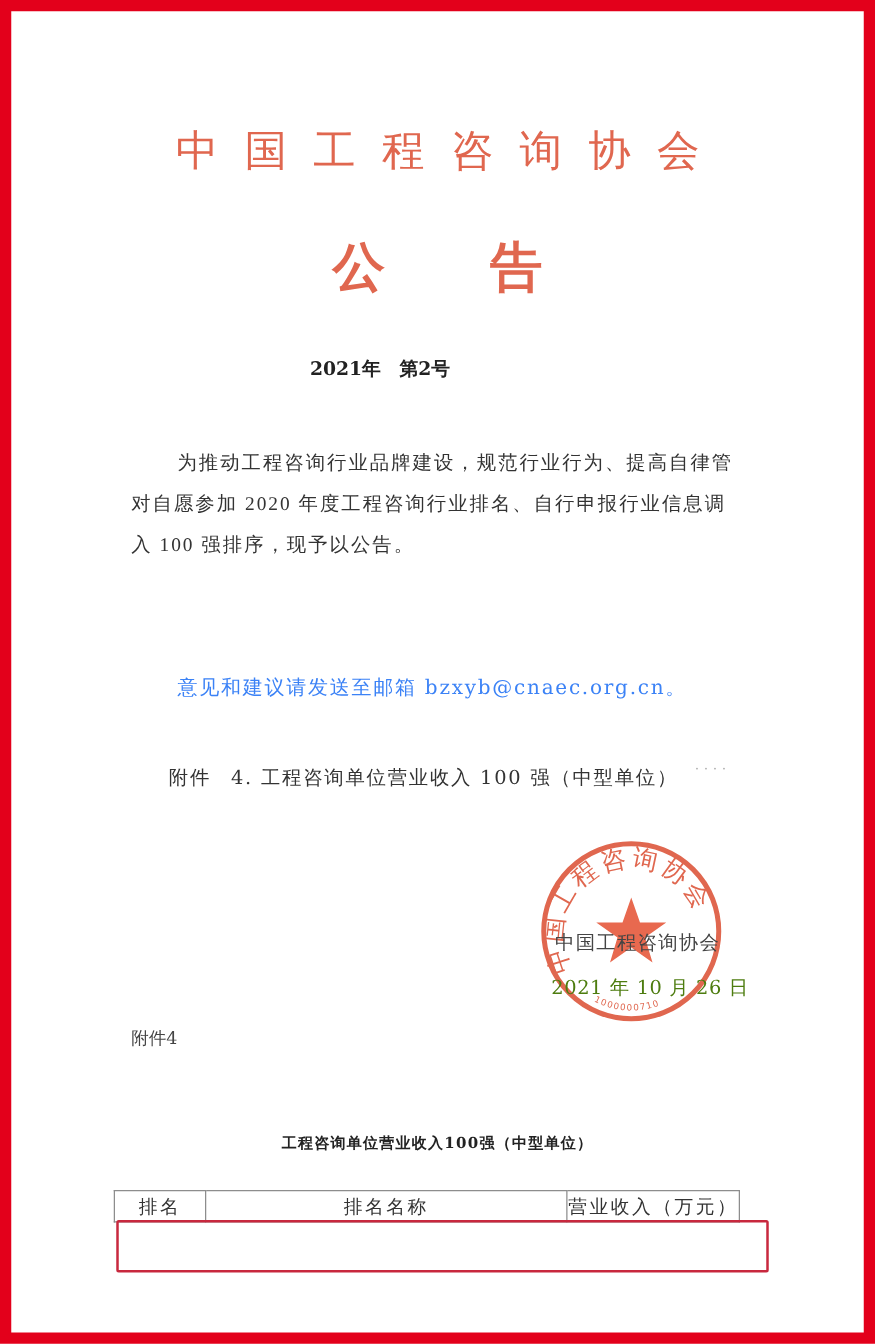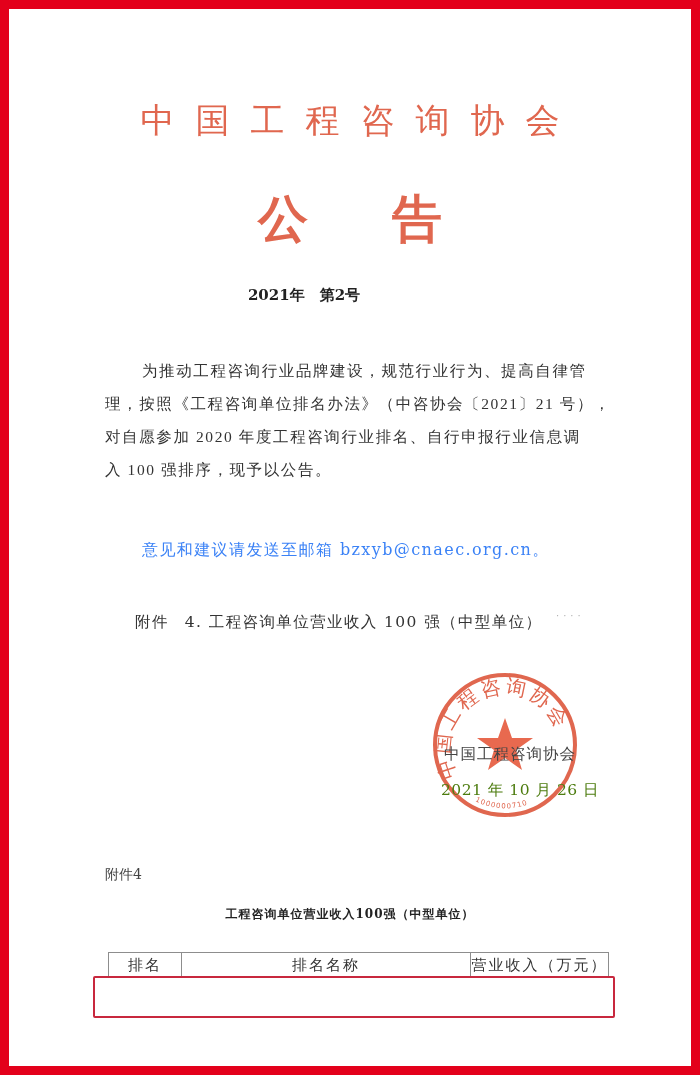--- a/index.html
+++ b/index.html
@@ -18,21 +18,21 @@
     }
     .abs { position: absolute; white-space: nowrap; }
     .org-title {
       left: 0; width: 700px; top: 98px; text-align: center;
       font-size: 34px; color: #e0674f; letter-spacing: 21px;
       padding-left: 21px; box-sizing: border-box;
       font-family: "DejaVu Serif", "Liberation Serif", serif;
     }
     .notice-title {
       left: 0; width: 700px; top: 186px; text-align: center;
-      font-size: 50px; color: #e0674f; letter-spacing: 84px;
+      font-size: 42px; color: #e0674f; letter-spacing: 84px;
       padding-left: 84px; box-sizing: border-box; font-weight: bold;
     }
     .doc-no {
       left: 0; width: 608px; top: 286px; text-align: center;
       font-size: 15px; font-weight: bold; color: #222;
       word-spacing: 6px;
     }
     .para {
       left: 105px; width: 480px;
       font-size: 15.5px; line-height: 33px; color: #333;
@@ -47,27 +47,27 @@
     .annex { top: 612px; left: 135px; font-size: 15.5px; color: #333; letter-spacing: 1.4px; }
     .annex .gap { display: inline-block; width: 16px; }
     .annex-dots { top: 610px; left: 556px; font-size: 10px; color: #aaa; letter-spacing: 4px; }
 
     .seal {
       left: 430px; top: 670px; width: 150px; height: 150px;
     }
     .signer { top: 744px; left: 444px; font-size: 15.5px; color: #444; letter-spacing: 1px; }
     .sign-date { top: 780px; left: 441px; font-size: 15.5px; color: #4d7c0f; letter-spacing: 0.5px; }
 
-    .annex-label { top: 866px; left: 105px; font-size: 14px; color: #444; }
+    .annex-label { top: 822px; left: 105px; font-size: 14px; color: #444; }
     .table-title {
       left: 0; width: 700px; top: 906px; text-align: center;
       font-size: 12px; font-weight: bold; color: #222; letter-spacing: 1px;
     }
     .rank-table {
-      position: absolute; left: 108px; top: 952px;
+      position: absolute; left: 91px; top: 952px;
       border-collapse: collapse; font-size: 15px; color: #333;
     }
     .rank-table td, .rank-table th {
       border: 1px solid #8d8d8d; height: 24px; padding: 0;
       text-align: center; font-weight: normal; letter-spacing: 2px;
     }
     .rank-table tr.data td { height: 40px; }
     .col1 { width: 72px; }
     .col2 { width: 288px; }
     .col3 { width: 137px; }
@@ -82,21 +82,20 @@
 <body>
 
 <div class="frame"></div>
 
 <div class="abs org-title">中国工程咨询协会</div>
 <div class="abs notice-title">公告</div>
 <div class="abs doc-no">2021年　第2号</div>
 
 <div class="abs para p1">
   <span class="line indent">为推动工程咨询行业品牌建设，规范行业行为、提高自律管</span>
-  <span class="line">理，按照《工程咨询单位排名办法》（中咨协会〔2021〕21 号），</span>
   <span class="line">对自愿参加 2020 年度工程咨询行业排名、自行申报行业信息调</span>
   <span class="line">入 100 强排序，现予以公告。</span>
 </div>
 
 <div class="abs email">意见和建议请发送至邮箱 bzxyb@cnaec.org.cn。</div>
 
 <div class="abs annex">
   <span>附件</span><span class="gap"></span><span>4. 工程咨询单位营业收入 100 强（中型单位）</span>
 </div>
 <div class="abs annex-dots">····</div>

